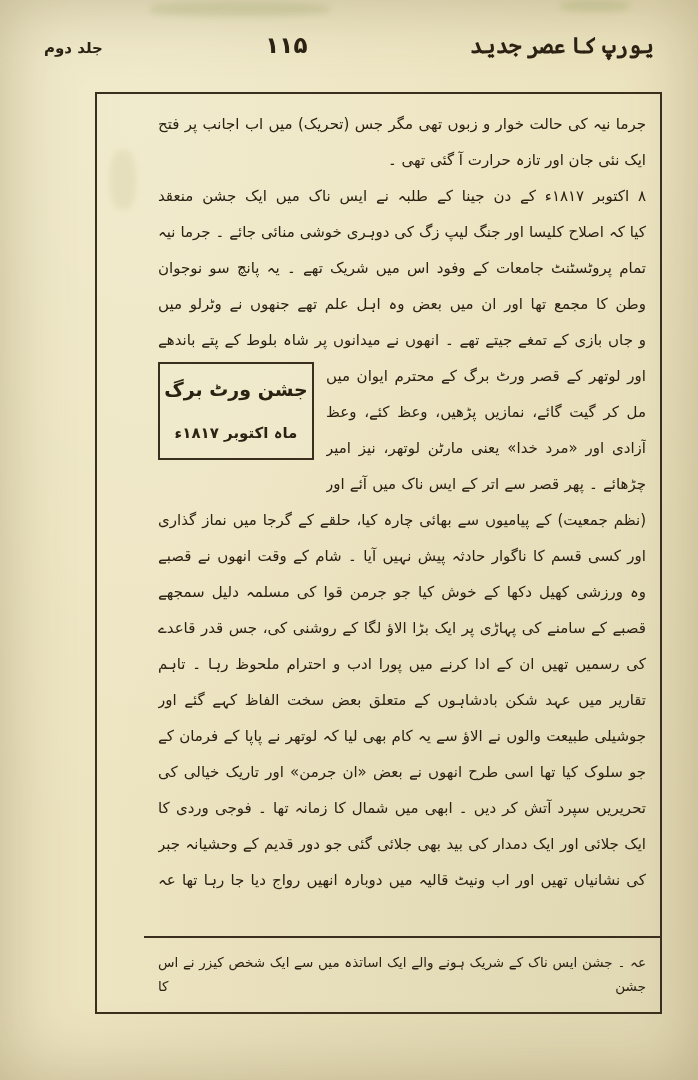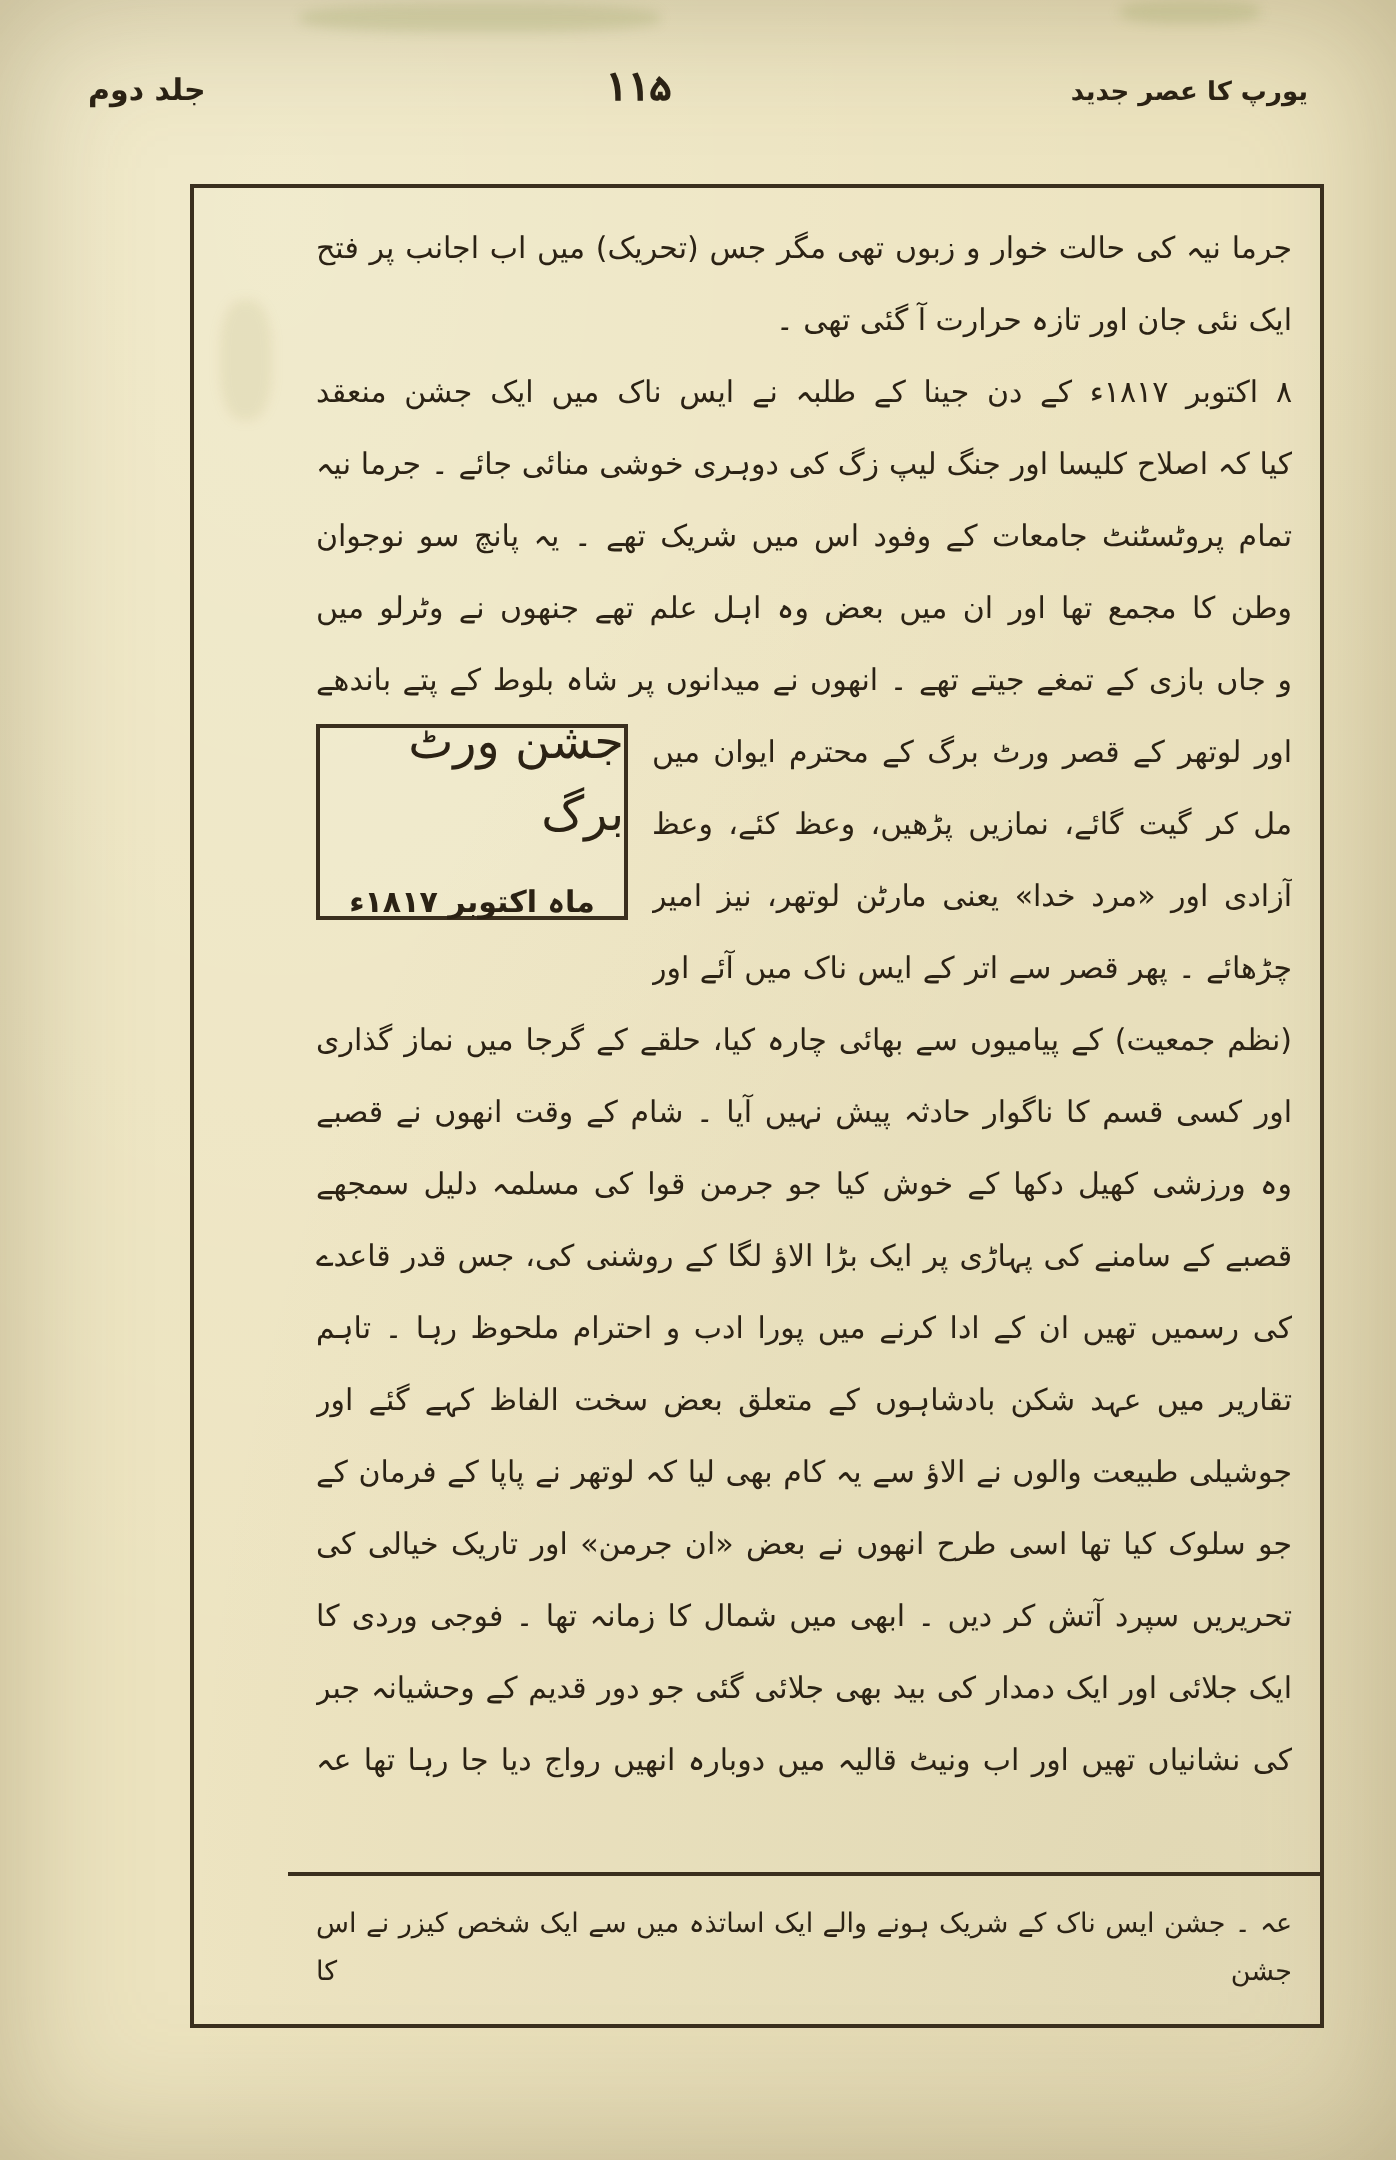--- a/index.html
+++ b/index.html
@@ -38,22 +38,22 @@
   .bleed.b2{left:560px;top:0px;width:70px;height:12px;}
   .bleed.b3{left:110px;top:150px;width:26px;height:60px;background:rgba(150,150,70,.12);}
 
   .header{
     display:flex;
     justify-content:space-between;
     align-items:baseline;
     padding:32px 44px 0 44px;
     font-weight:bold;
   }
-  .h-title{font-size:13px;letter-spacing:.3px;}
-  .h-num{font-size:19px;font-family:Liberation Serif, serif;}
+  .h-title{font-size:22px;letter-spacing:.3px;font-family:Liberation Serif, serif;}
+  .h-num{font-size:23px;}
   .h-vol{font-size:15px;}
 
   .frame{
     position:absolute;
     top:92px;left:95px;right:36px;bottom:66px;
     border:2px solid var(--frame);
     display:flex;flex-direction:column;
     background:rgba(255,255,245,.06);
     padding-left:47px;
   }
@@ -78,21 +78,21 @@
   .inset{
     float:left;
     width:152px;height:94px;
     margin:4px 12px 8px 0;
     border:2px solid var(--frame);
     display:flex;flex-direction:column;
     align-items:center;justify-content:center;
     gap:8px;
     background:rgba(255,255,245,.10);
   }
-  .inset .t1{font-size:24px;font-weight:normal;}
+  .inset .t1{font-size:19px;font-weight:bold;}
   .inset .t2{font-size:15px;font-weight:bold;}
 
   .footnote{
     border-top:2px solid var(--frame);
     padding:12px 14px 14px 14px;
     font-size:13.5px;
     line-height:24px;
   }
   .fn-text{
     text-align:justify;

